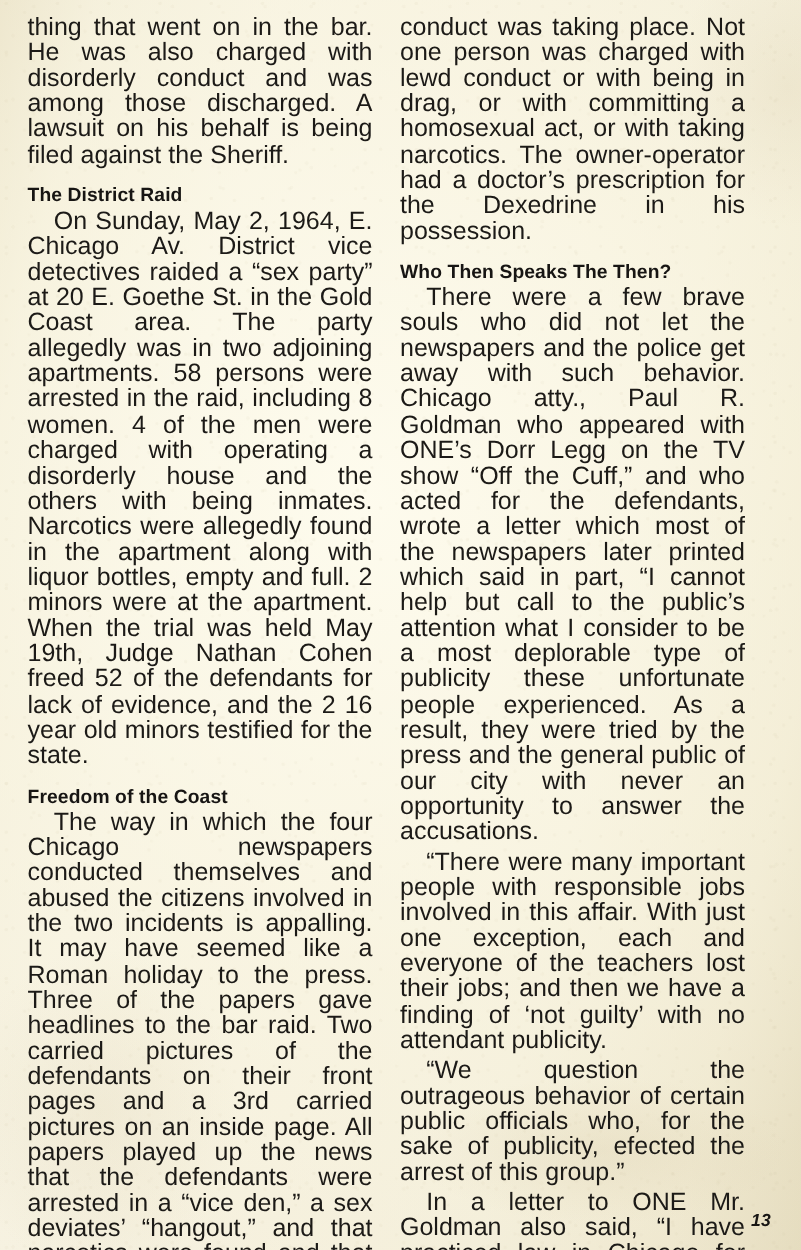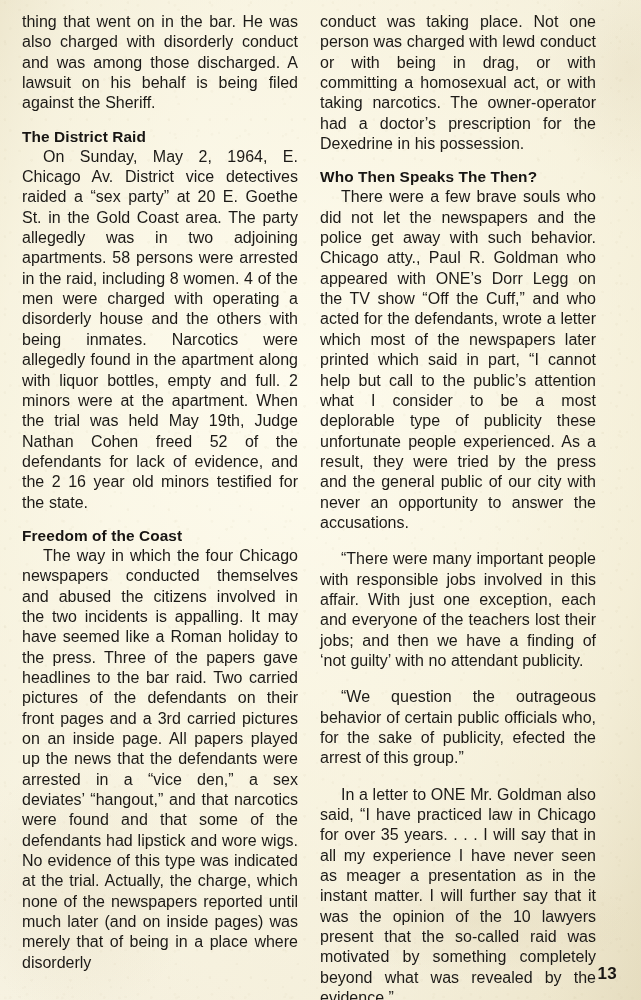--- a/index.html
+++ b/index.html
@@ -78,48 +78,49 @@
     font-weight: bold;
     letter-spacing: 0.1px;
     color: #171513;
     margin: 13px 0 0 0;
     line-height: 20px;
     text-rendering: optimizeLegibility;
   }
 
   p.para {
     margin: 0;
-    font-size: 16px;
+    font-size: 20px;
     line-height: 20.35px;
     color: #1c1a17;
     text-align: justify;
     text-justify: inter-word;
     letter-spacing: 0.0px;
     word-spacing: 0.2px;
     text-indent: 21px;
     -webkit-font-smoothing: antialiased;
   }
   p.para.cont {
     text-indent: 0;
   }
   p.para + p.para {
-    margin-top: 16px;
+    margin-top: 4px;
   }
   h2.heading + p.para {
     margin-top: 0;
   }
 
   .page-number {
     position: absolute;
     right: 24px;
     bottom: 16px;
-    font-size: 17px;
+    font-size: 14px;
     font-weight: bold;
     color: #181614;
     letter-spacing: 0.3px;
+    font-style: italic;
   }
 
   
   .col { filter: saturate(0.97); }
 </style>
 </head>
 <body>
 
 <div class="page">
   <div class="grain"></div>

